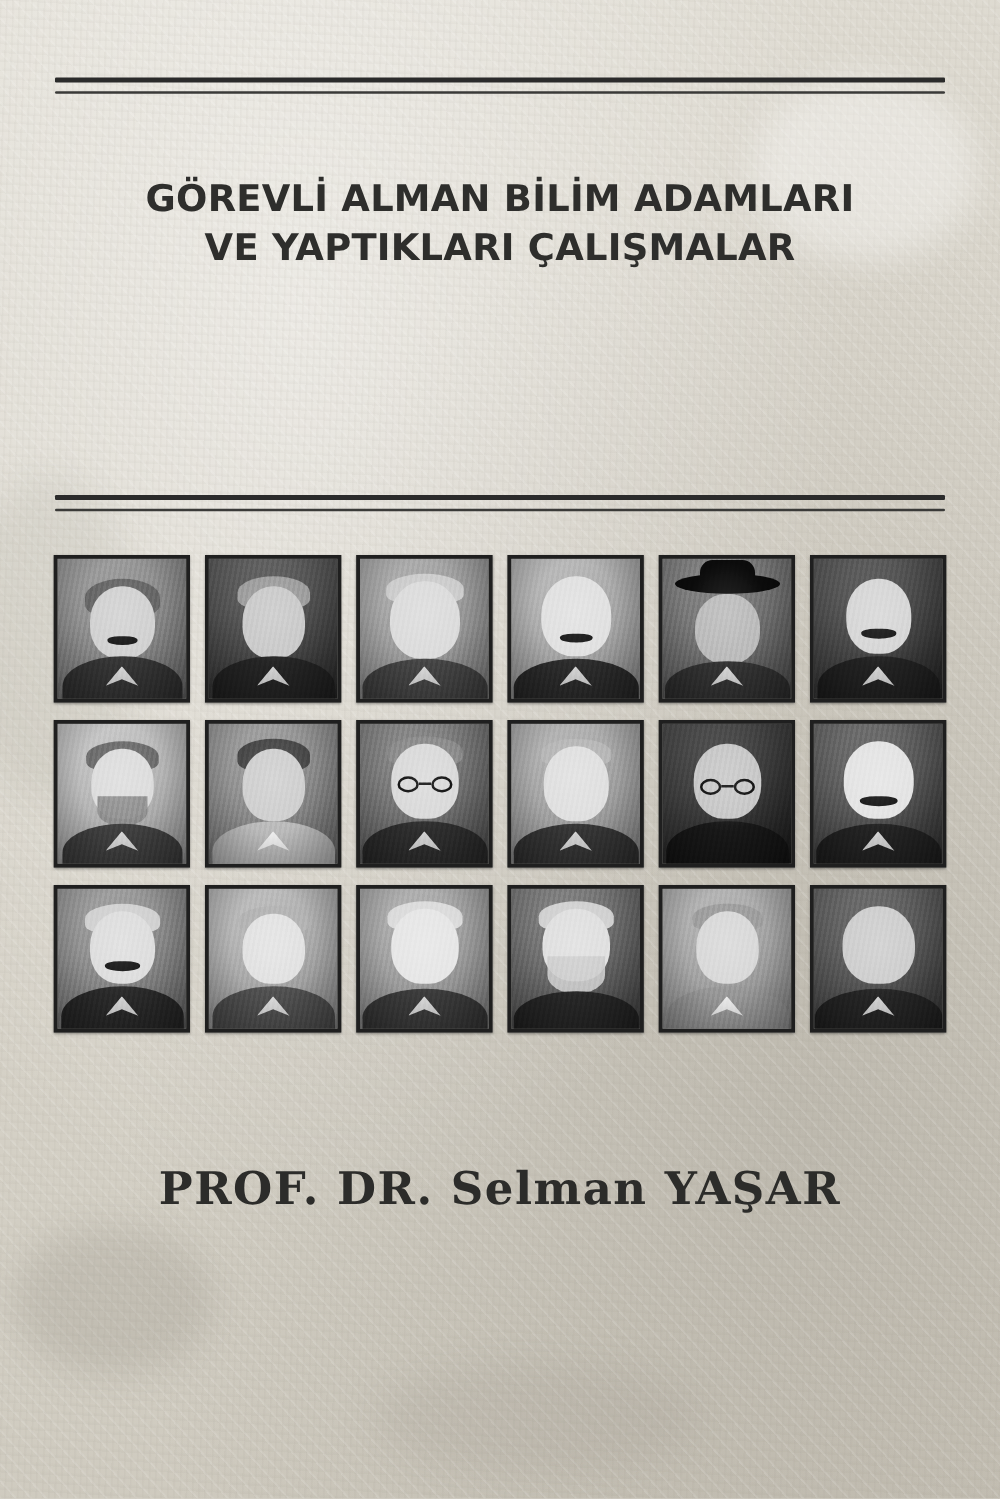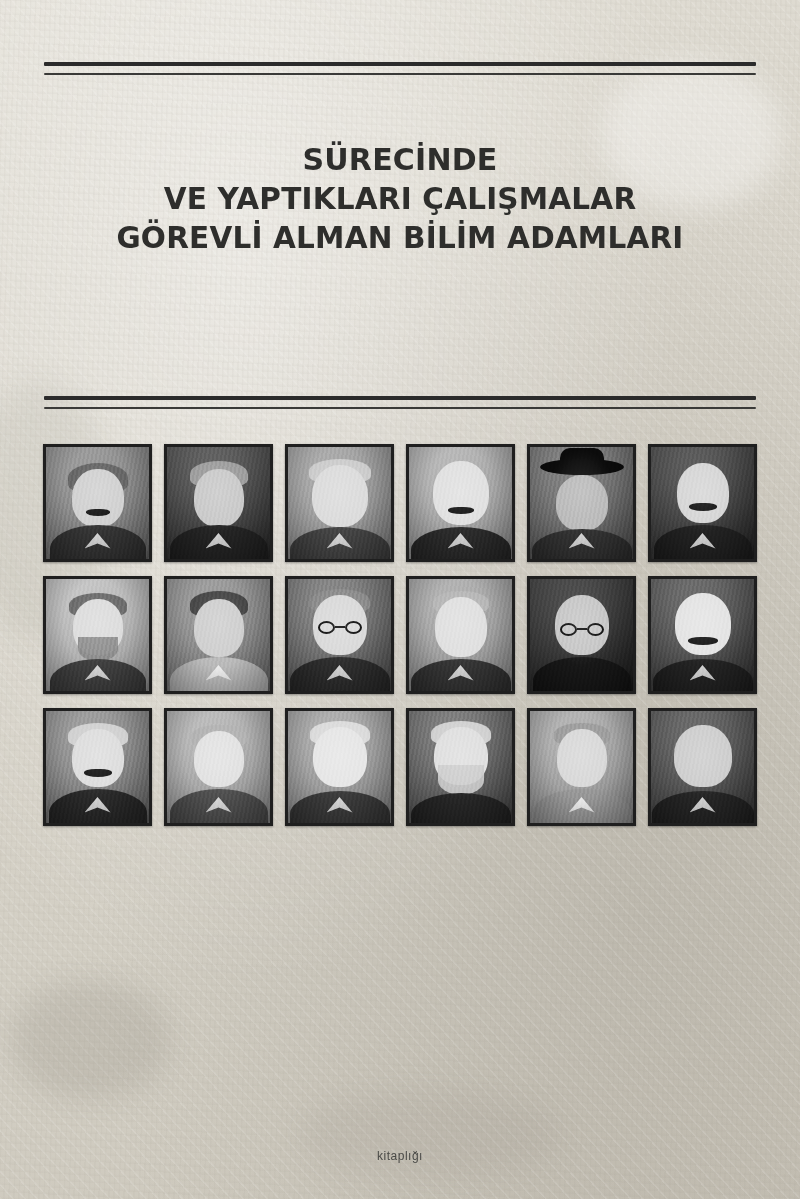--- a/index.html
+++ b/index.html
@@ -264,23 +264,22 @@
   <div class="smudge b"></div>
   <div class="smudge c"></div>
   <div class="smudge d"></div>
 
   <div class="rules top">
     <div class="rule"></div>
     <div class="rule thin"></div>
   </div>
 
   <div class="title-block">
-    <div class="title-line l2">SÜRECİNDE</div>
+    <div class="title-line l4">GÖREVLİ ALMAN BİLİM ADAMLARI</div>
     <div class="title-line l5">VE YAPTIKLARI ÇALIŞMALAR</div>
-    <div class="title-line l4">GÖREVLİ ALMAN BİLİM ADAMLARI</div>
   </div>
 
   <div class="rules mid">
     <div class="rule"></div>
     <div class="rule thin"></div>
   </div>
 
   <div class="portraits">
 
     <div class="portrait">
@@ -505,18 +504,18 @@
         <div class="head" style="top:14px;width:58px;height:62px;background:#cbc7bc;"></div>
         <div class="body" style="top:80px;width:102px;height:46px;background:#2d2b27;"></div>
         <div class="collar"></div>
         <div class="tone"></div>
           <div class="vig"></div>
       </div>
     </div>
 
   </div>
 
+  <div class="author">PROF. DR. Selman YAŞAR</div>
 
   <div class="logo">
-    <div class="sub">kitaplığı</div>
   </div>
 
 </div>
 
 </body></html>

